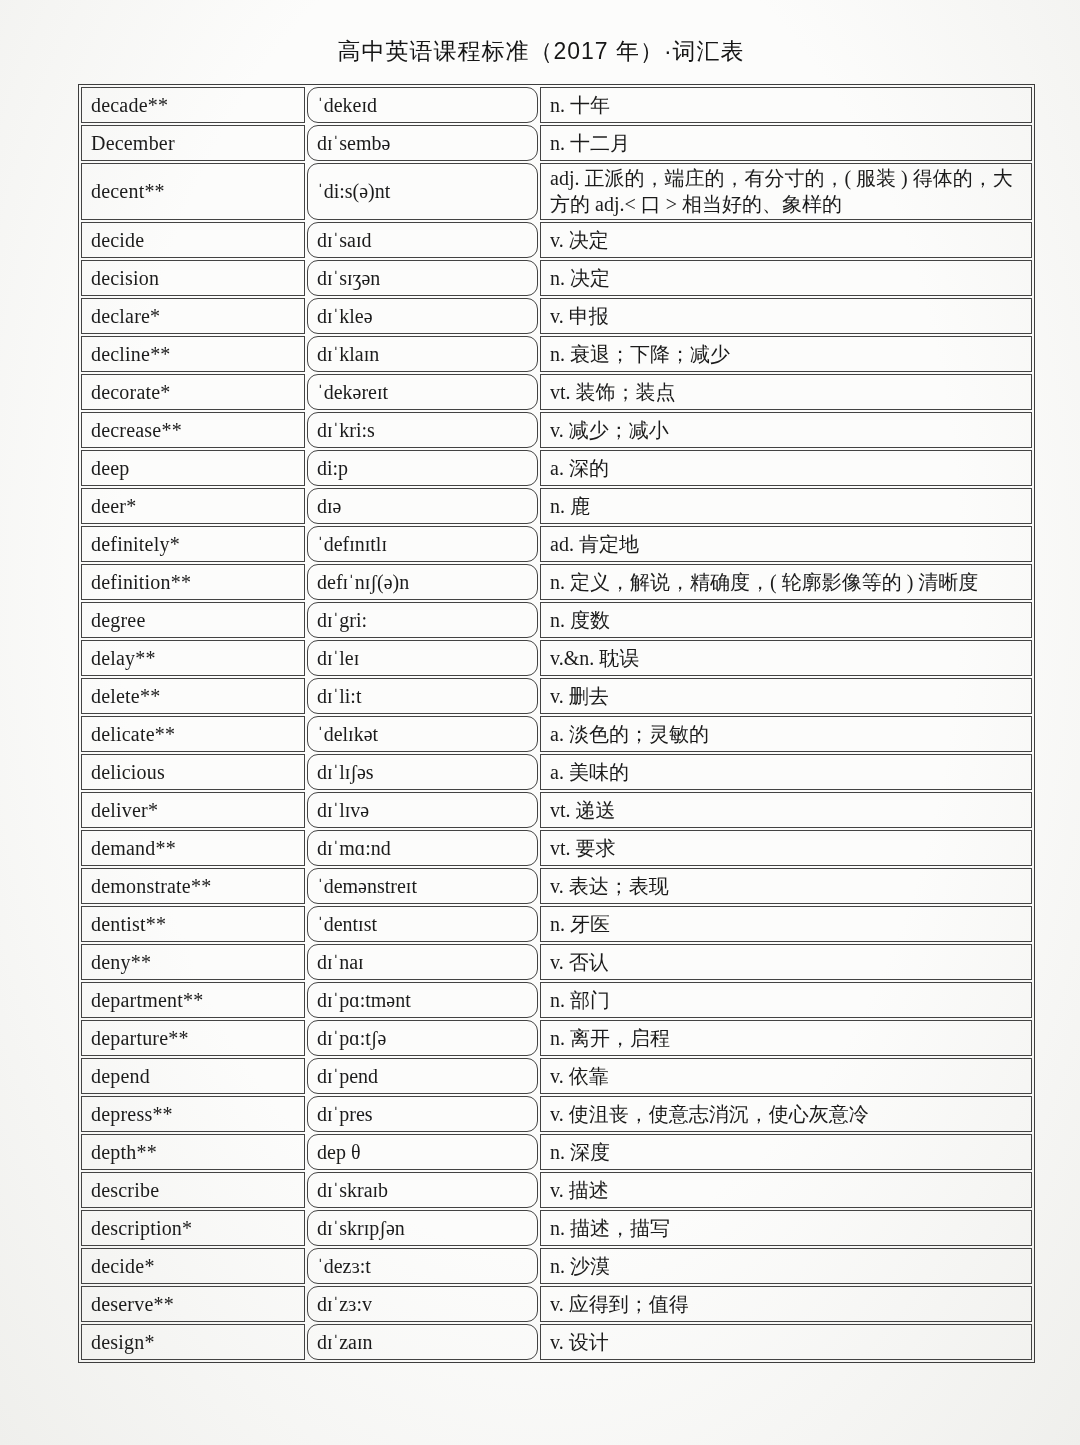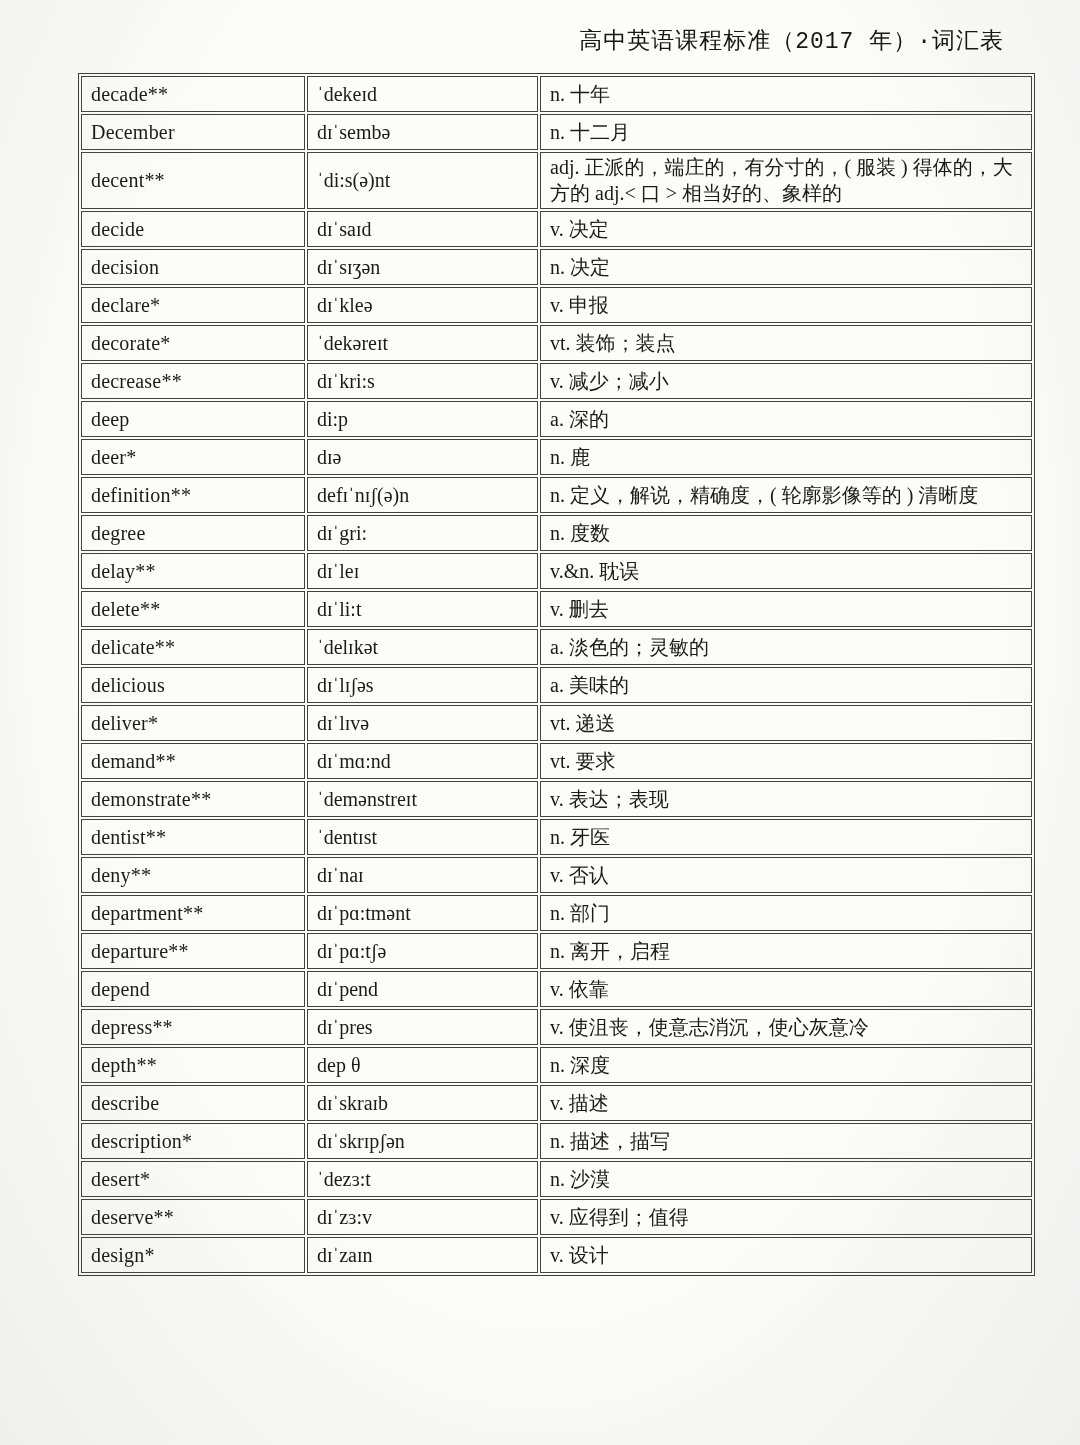--- a/index.html
+++ b/index.html
@@ -9,23 +9,23 @@
   body {
     width: 1080px;
     height: 1445px;
     background: radial-gradient(ellipse at 50% 40%, #fcfcfb 55%, #efefec 100%);
     font-family: "Liberation Serif", "DejaVu Serif", serif;
     color: #1b1b1b;
     overflow: hidden;
   }
   .page-header {
     margin: 0 76px 0 78px;
-    padding-top: 25px;
-    text-align: right;
-    font-family: Liberation Mono, monospace;
+    padding-top: 36px;
+    text-align: center;
+    font-family: Liberation Sans, sans-serif;
     font-size: 23px;
     letter-spacing: 1px;
     color: #161616;
   }
   table.vocab {
     margin: 17px 0 0 78px;
     width: 928px;
     table-layout: fixed;
     border-collapse: separate;
     border-spacing: 2px;
@@ -40,20 +40,21 @@
     line-height: 26px;
     overflow: hidden;
     white-space: normal;
   }
   td.word {
     width: 205px;
     letter-spacing: 0.2px;
   }
   td.phonetic {
     width: 212px;
+    border-radius: 11px;
   }
   td.definition {
     width: 473px;
     font-size: 19px;
   }
 </style>
 </head>
 <body>
 
 <div class="page">
@@ -86,40 +87,50 @@
           <td class="word">decision</td>
           <td class="phonetic">dɪˈsɪʒən</td>
           <td class="definition">n. 决定</td>
         </tr>
         <tr>
           <td class="word">declare*</td>
           <td class="phonetic">dɪˈkleə</td>
           <td class="definition">v. 申报</td>
         </tr>
         <tr>
+          <td class="word">decline**</td>
+          <td class="phonetic">dɪˈklaɪn</td>
+          <td class="definition">n. 衰退；下降；减少</td>
+        </tr>
+        <tr>
           <td class="word">decorate*</td>
           <td class="phonetic">ˈdekəreɪt</td>
           <td class="definition">vt. 装饰；装点</td>
         </tr>
         <tr>
           <td class="word">decrease**</td>
           <td class="phonetic">dɪˈkri:s</td>
           <td class="definition">v. 减少；减小</td>
         </tr>
         <tr>
           <td class="word">deep</td>
           <td class="phonetic">di:p</td>
           <td class="definition">a. 深的</td>
         </tr>
         <tr>
           <td class="word">deer*</td>
           <td class="phonetic">dɪə</td>
           <td class="definition">n. 鹿</td>
         </tr>
         <tr>
+          <td class="word">definitely*</td>
+          <td class="phonetic">ˈdefɪnɪtlɪ</td>
+          <td class="definition">ad. 肯定地</td>
+        </tr>
+        <tr>
           <td class="word">definition**</td>
           <td class="phonetic">defɪˈnɪʃ(ə)n</td>
           <td class="definition">n. 定义，解说，精确度，( 轮廓影像等的 ) 清晰度</td>
         </tr>
         <tr>
           <td class="word">degree</td>
           <td class="phonetic">dɪˈgri:</td>
           <td class="definition">n. 度数</td>
         </tr>
         <tr>
@@ -196,21 +207,21 @@
           <td class="word">describe</td>
           <td class="phonetic">dɪˈskraɪb</td>
           <td class="definition">v. 描述</td>
         </tr>
         <tr>
           <td class="word">description*</td>
           <td class="phonetic">dɪˈskrɪpʃən</td>
           <td class="definition">n. 描述，描写</td>
         </tr>
         <tr>
-          <td class="word">desert*</td>
+          <td class="word">decide*</td>
           <td class="phonetic">ˈdezɜ:t</td>
           <td class="definition">n. 沙漠</td>
         </tr>
         <tr>
           <td class="word">deserve**</td>
           <td class="phonetic">dɪˈzɜ:v</td>
           <td class="definition">v. 应得到；值得</td>
         </tr>
         <tr>
           <td class="word">design*</td>

